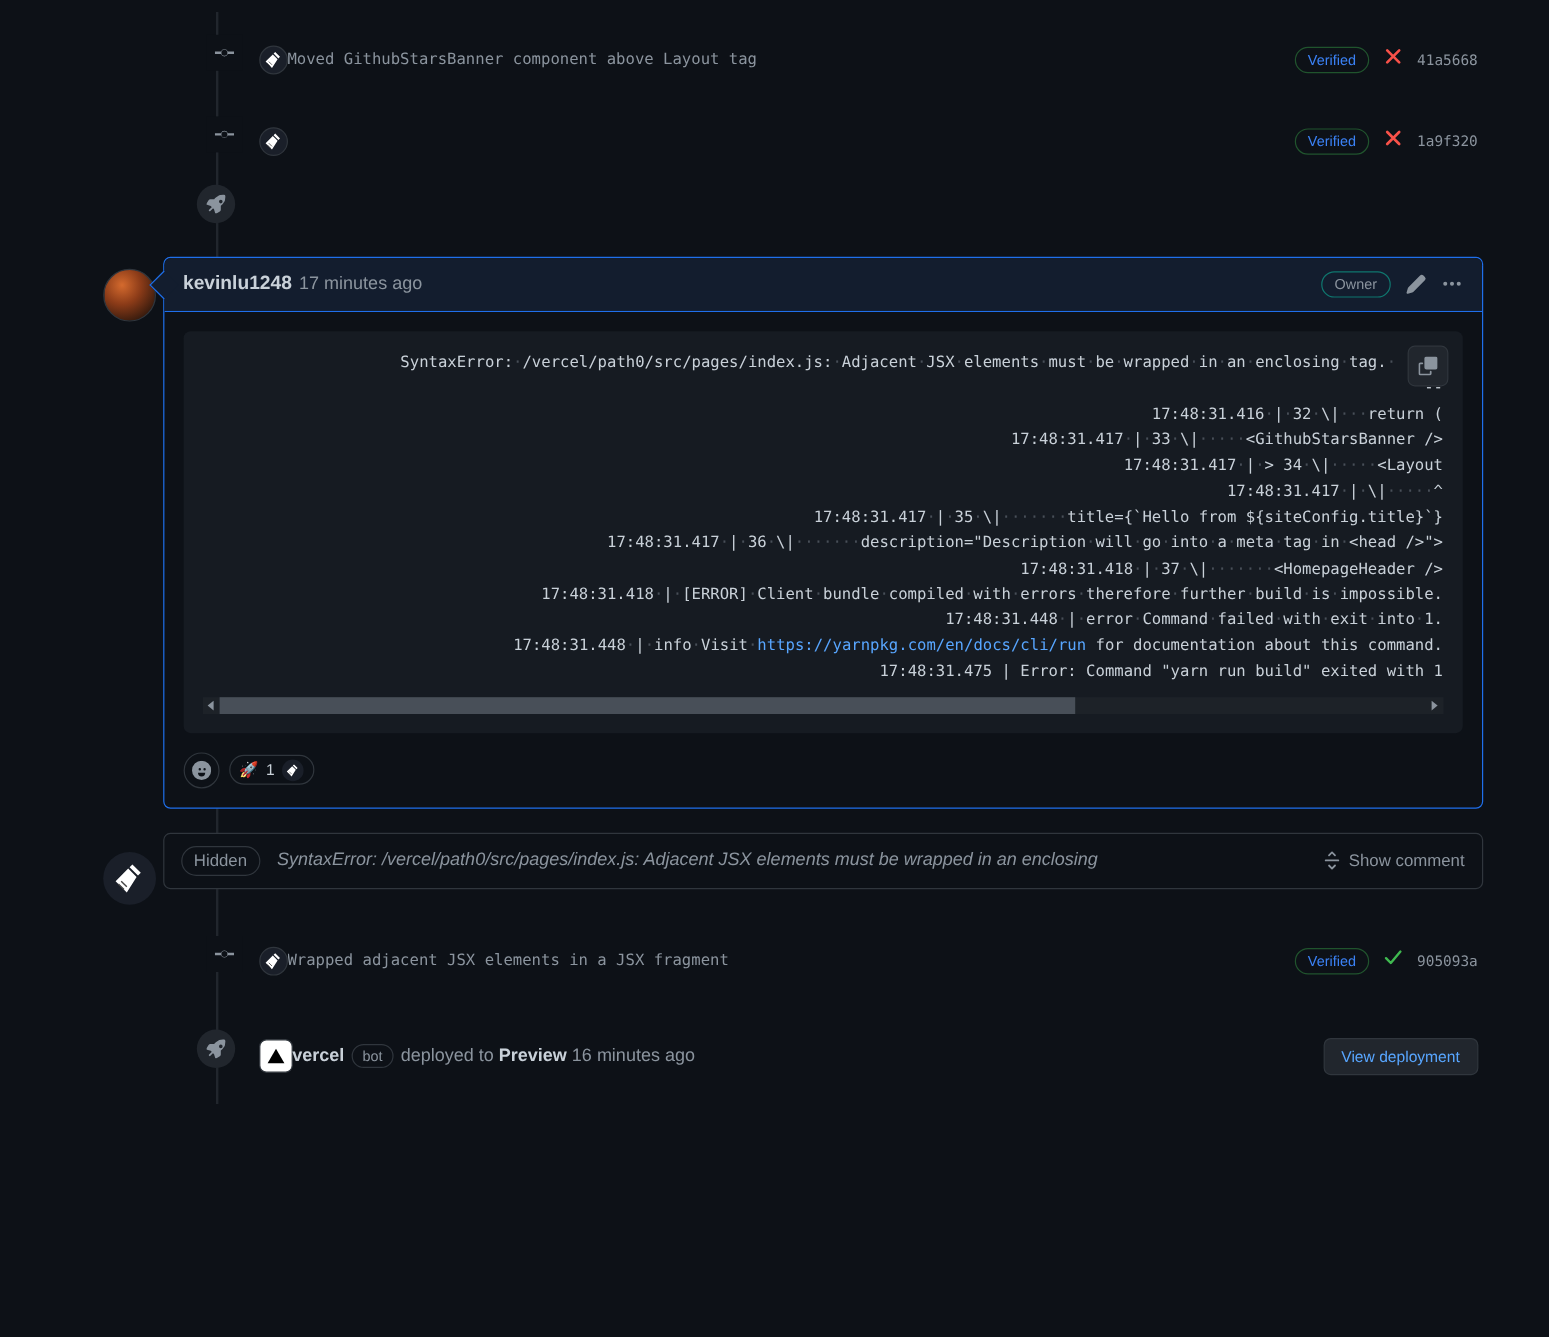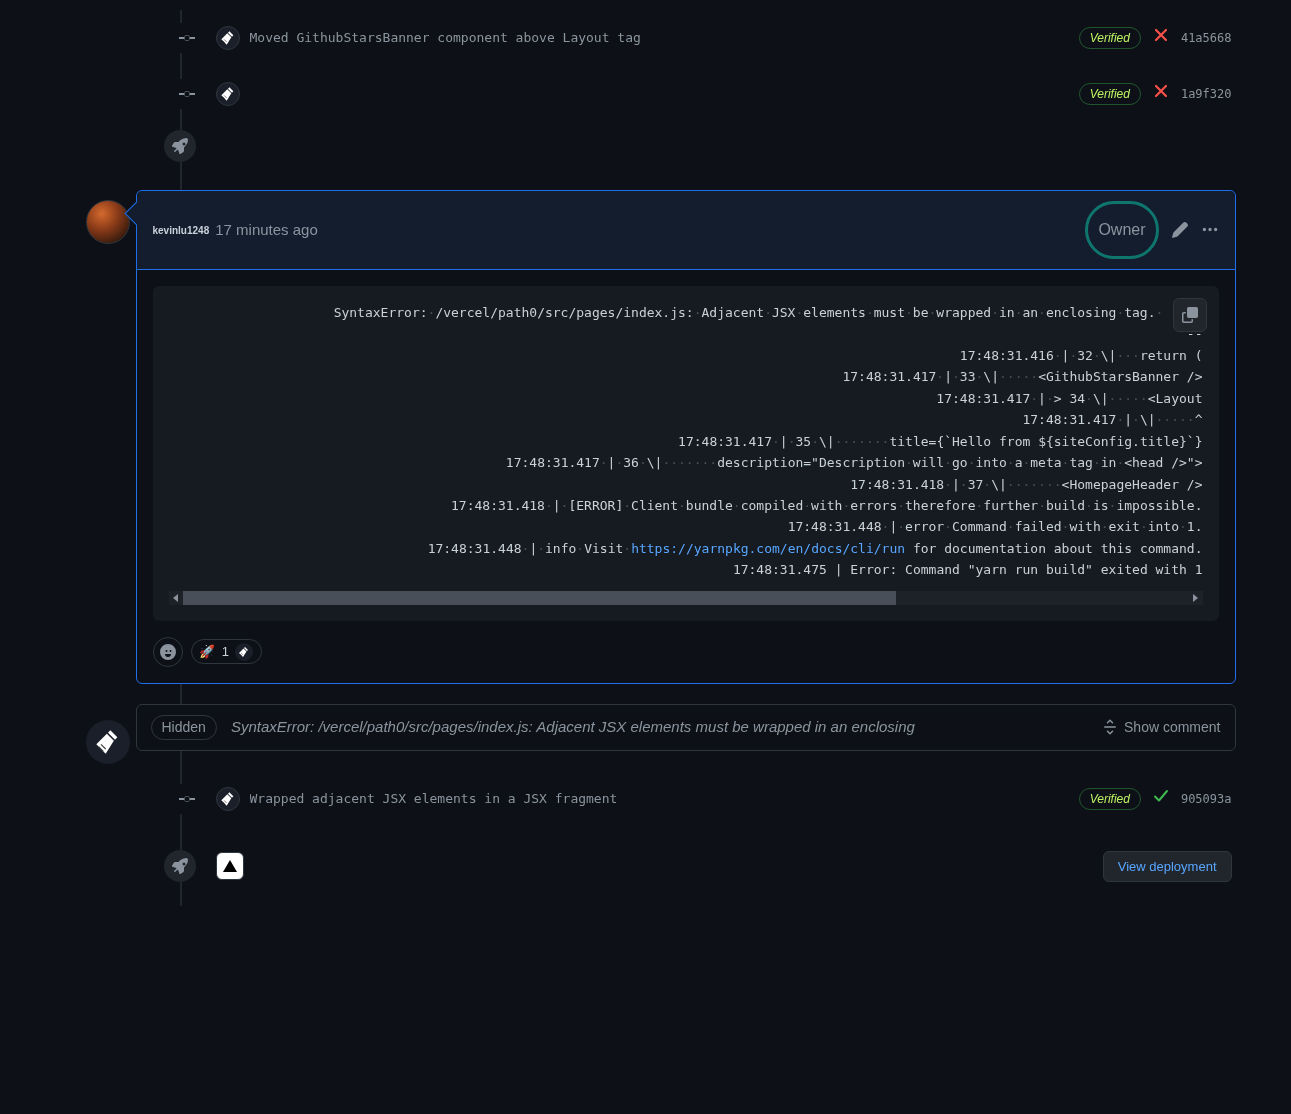--- a/index.html
+++ b/index.html
@@ -16,43 +16,43 @@
   .avatar-col { position: absolute; left: 30px; width: 44px; }
   .sweep-avatar-lg { width:44px; height:44px; border-radius:50%; background:#1a1f29; display:flex; align-items:center; justify-content:center; }
   .sweep-svg { width:28px; height:28px; }
   .user-avatar-lg { width:44px; height:44px; border-radius:50%; background: radial-gradient(circle at 35% 30%, #d46a2e 0%, #8b3b18 40%, #2a160c 85%); border:1px solid #30363d; }
   .timeline { position:relative; margin-left: 30px; }
   .commit-row, .event-row { position:relative; display:flex; align-items:center; padding: 16px 0 16px 16px; margin-left: 8px; }
   .commit-icon-wrap { position:absolute; left:8px; width:30px; height:30px; background:#0d1117; display:flex; align-items:center; justify-content:center; }
   .commit-icon { width:16px; height:16px; fill:#8b949e; }
   .event-icon-wrap { position:absolute; left:0px; width:32px; height:32px; border-radius:50%; background:#21262d; display:flex; align-items:center; justify-content:center; }
   .event-icon { width:16px; height:16px; fill:#8b949e; }
-  .row-body { display:flex; align-items:center; gap:10px; margin-left: 36px; flex:1; min-width:0; }
+  .row-body { display:flex; align-items:center; margin-left: 36px; flex:1; min-width:0;margin-top:12px; }
   .mini-avatar { width:24px; height:24px; border-radius:50%; background:#1a1f29; display:flex; align-items:center; justify-content:center; flex-shrink:0; border:1px solid #30363d; }
   .vercel-avatar { width:28px; height:28px; border-radius:6px; background:#fff; display:flex; align-items:center; justify-content:center; flex-shrink:0; border:1px solid #30363d; }
   .vercel-tri { width:0; height:0; border-left:7px solid transparent; border-right:7px solid transparent; border-bottom:12px solid #000; }
   .commit-msg { font-family: ui-monospace, SFMono-Regular, Menlo, monospace; font-size:13px; color:#8b949e; white-space:nowrap; overflow:hidden; text-overflow:ellipsis; }
   .right-meta { margin-left:auto; display:flex; align-items:center; gap:12px; padding-right:4px; }
-  .badge-verified { color:#bef264; border:1px solid rgba(63,185,80,0.4); border-radius:2em; padding:1px 10px; font-size:12px;font-style:italic; }
+  .badge-verified { color:#3b82f6; border:1px solid rgba(63,185,80,0.4); border-radius:2em; padding:1px 10px; font-size:12px; }
   .status-fail { color:#f85149; }
   .status-pass { color:#3fb950; }
   .sha { font-family: ui-monospace, SFMono-Regular, Menlo, monospace; font-size:12px; color:#8b949e; }
   .event-text { color:#8b949e; font-size:15px; }
   .event-text .strong { color:#c9d1d9; font-weight:600; }
   .event-text .white { color:#c9d1d9; }
   .bot-badge { border:1px solid #30363d; border-radius:2em; padding:0 8px; font-size:12px; color:#8b949e; display:inline-block; margin:0 2px;}
   .label-failure { color:#f85149; border:1px solid rgba(248,81,73,0.4); border-radius:2em; padding:1px 10px; font-size:13px; margin-left:6px; }
   .btn-view { color:#58a6ff; border:1px solid #30363d; background:#21262d; border-radius:6px; padding:5px 14px; font-size:13px; font-weight:500; }
   .comment-card { position:relative; border:1px solid #1f6feb; border-radius:6px; margin-left:-20px; margin-top:20px; margin-bottom:20px; background:#0d1117; }
   .comment-card::before { content:""; position:absolute; left:-9px; top:14px; width:16px; height:16px; background:#131d2e; border-left:1px solid #1f6feb; border-bottom:1px solid #1f6feb; transform:rotate(45deg); }
   .comment-header { display:flex; align-items:center; padding:10px 16px; background:#131d2e; border-bottom:1px solid #1f6feb; border-radius:6px 6px 0 0; }
-  .comment-author { color:#c9d1d9; font-weight:600; font-size:10px; }
+  .comment-author { color:#c9d1d9; font-weight:600; font-size:16px; }
   .comment-time { color:#8b949e; margin-left:6px; font-size:15px; }
   .ch-right { margin-left:auto; display:flex; align-items:center; gap:12px; }
-  .owner-badge { border:3px solid #0f766e; border-radius:2em; padding:14px 10px; font-size:16px; color:#8b949e; }
+  .owner-badge { border:1px solid #0f766e; border-radius:2em; padding:1px 10px; font-size:12px; color:#8b949e; }
   .icon-btn { width:18px; height:18px; fill:#8b949e; cursor:pointer; }
   .comment-body { padding:16px;text-align:right; }
   .code-block-wrap { position:relative; }
   .copy-btn { position:absolute; right:12px; top:12px; width:34px; height:34px; border:1px solid #30363d; border-radius:6px; background:#21262d; display:flex; align-items:center; justify-content:center; cursor:pointer; z-index:2; }
   .copy-btn svg { width:16px; height:16px; fill:#8b949e; }
   .code-block { background:#161b22; border-radius:6px; padding:16px; font-family: ui-monospace, SFMono-Regular, Menlo, monospace; font-size:13px; line-height:1.65; color:#c9d1d9; overflow:hidden; }
   .code-block .line { white-space:pre; }
   .dot { color:#484f58; }
   .link { color:#58a6ff; }
   .hscroll { height:14px; background:rgba(255,255,255,0.03); display:flex; align-items:center; margin-top:10px; position:relative; }
@@ -262,20 +262,27 @@
     <div class="event-row" style="padding:24px 0 24px 16px;">
       <div class="event-icon-wrap">
         <svg class="event-icon" viewBox="0 0 16 16">
             <path d="M14.064 0a8.75 8.75 0 00-6.187 2.563l-.459.458c-.314.314-.616.641-.904.979H3.31a1.75 1.75 0 00-1.49.833L.11 7.607a.75.75 0 00.418 1.11l3.102.954c.037.051.079.1.124.145l2.429 2.428c.46.046.094.088.145.125l.954 3.102a.75.75 0 001.11.418l2.774-1.707a1.75 1.75 0 00.833-1.49V9.485c.338-.288.665-.59.979-.904l.458-.459A8.75 8.75 0 0016 1.936V1.75A1.75 1.75 0 0014.25 0h-.186zM10.5 6a1.5 1.5 0 113 0 1.5 1.5 0 01-3 0zM5.42 11.745a.75.75 0 00-1.06-1.06l-2.12 2.12a.75.75 0 001.06 1.06l2.12-2.12z"></path>
           </svg>
       </div>
       <div class="row-body">
         <div class="vercel-avatar">
             <div class="vercel-tri"></div>
           </div>
+        <span class="event-text">
+          <span class="strong">vercel</span>
+          <span class="bot-badge">bot</span>
+          <span>deployed to</span>
+          <span class="white strong">Preview</span>
+          <span>16 minutes ago</span>
+        </span>
         <div class="right-meta">
           <span class="btn-view">View deployment</span>
         </div>
       </div>
     </div>
 
   </div>
 </div>
 
 </body></html>

